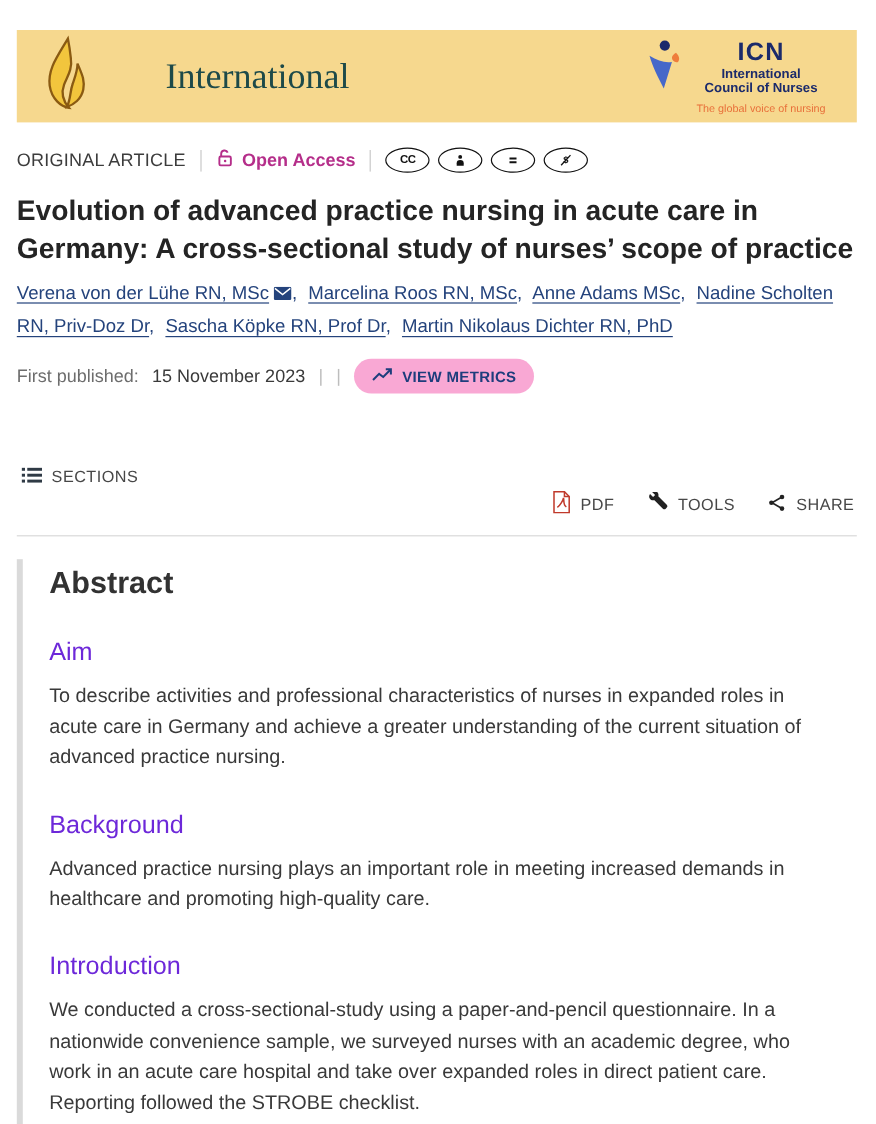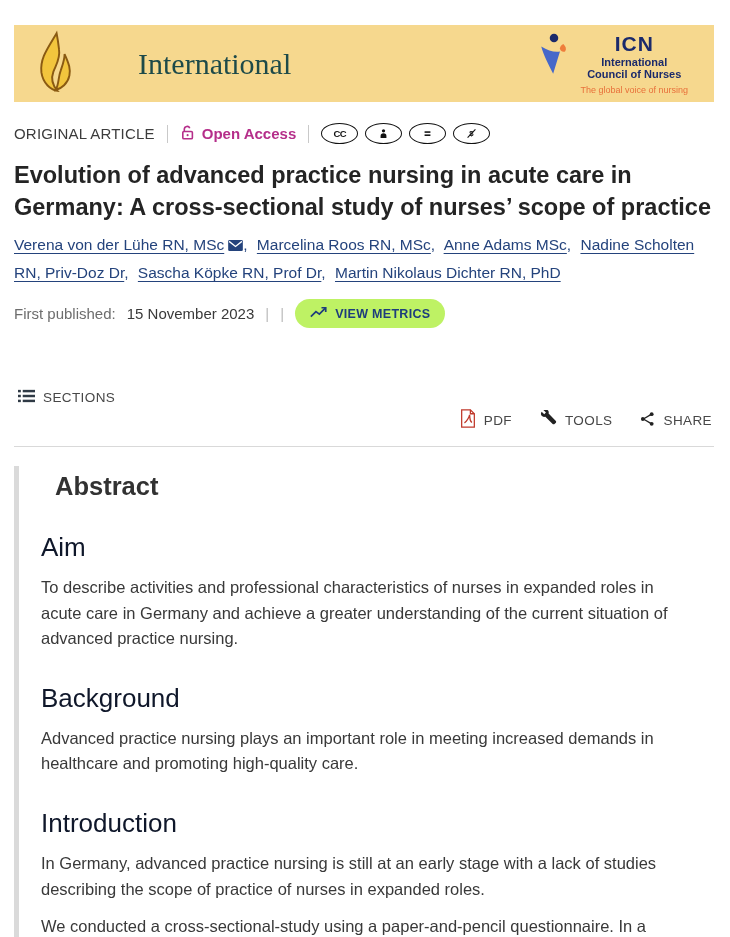--- a/index.html
+++ b/index.html
@@ -51,42 +51,42 @@
   .author-sep { margin-right:5px; }
   .email-icon { display:inline-block; vertical-align:-1px; margin-left:4px; }
 
   
   .pub-row { display:flex; align-items:center; gap:11px; margin-top:13px; font-size:15px; }
   .pub-label { color:#6d6d6d; }
   .pub-date { color:#3a3a3a; }
   .pub-sep { color:#bdbdbd; }
   .doi-link { color:#1b4f94; font-weight:bold; cursor:pointer; }
   .metrics-btn {
-    display:flex; align-items:center; gap:8px; background:#bef264;
+    display:flex; align-items:center; gap:8px; background:#f9a8d4;
     border:none; border-radius:15px; padding:7px 15px; cursor:pointer;
     color:#1d3d7c; font-weight:bold; font-size:12.5px; letter-spacing:0.3px;
     font-family:inherit;
   }
 
   
   .toolbar {
     display:flex; align-items:center; justify-content:space-between;
     margin-top:36px; padding:0 2px 15px 4px; border-bottom:1px solid #d9d9d9;
   }
   .tool-item { display:flex; align-items:center; gap:8px; cursor:pointer;
     font-size:13.5px; color:#474747; letter-spacing:0.4px; }
   .toolbar-right { display:flex; align-items:center; gap:28px;margin-top:45px; }
 
   
   .abstract-wrap {
     margin-top:19px; border-left:5px solid #dadada; padding:6px 20px 40px 22px;
     min-height:540px;
   }
-  .abstract-heading { font-size:25.5px; font-weight:bold; color:#323232;margin-left:14px; }
-  .sec-heading { font-size:26px; font-weight:400; color:#0f172a; margin-top:31px; }
+  .abstract-heading { font-size:25.5px; font-weight:bold; color:#323232; }
+  .sec-heading { font-size:21px; font-weight:400; color:#6d28d9; margin-top:31px; }
   .sec-text { font-size:16.5px; color:#393939; line-height:1.55; margin-top:12px; max-width:664px; }
 </style>
 </head>
 <body>
 
 <div class="page">
 
   <div class="banner">
     <div class="banner-left">
       <span>
@@ -238,18 +238,17 @@
   <div class="abstract-wrap">
     <h2 class="abstract-heading">Abstract</h2>
 
     <h3 class="sec-heading">Aim</h3>
     <p class="sec-text">To describe activities and professional characteristics of nurses in expanded roles in acute care in Germany and achieve a greater understanding of the current situation of advanced practice nursing.</p>
 
     <h3 class="sec-heading">Background</h3>
     <p class="sec-text">Advanced practice nursing plays an important role in meeting increased demands in healthcare and promoting high-quality care.</p>
 
     <h3 class="sec-heading">Introduction</h3>
-    <p class="sec-text">In Germany, advanced practice nursing is still at an early stage with a lack of studies describing the scope of practice of nurses in expanded roles.</p>
 
     <p class="sec-text">We conducted a cross-sectional-study using a paper-and-pencil questionnaire. In a nationwide convenience sample, we surveyed nurses with an academic degree, who work in an acute care hospital and take over expanded roles in direct patient care. Reporting followed the STROBE checklist.</p>
   </div>
 
 </div>
 
 </body></html>

